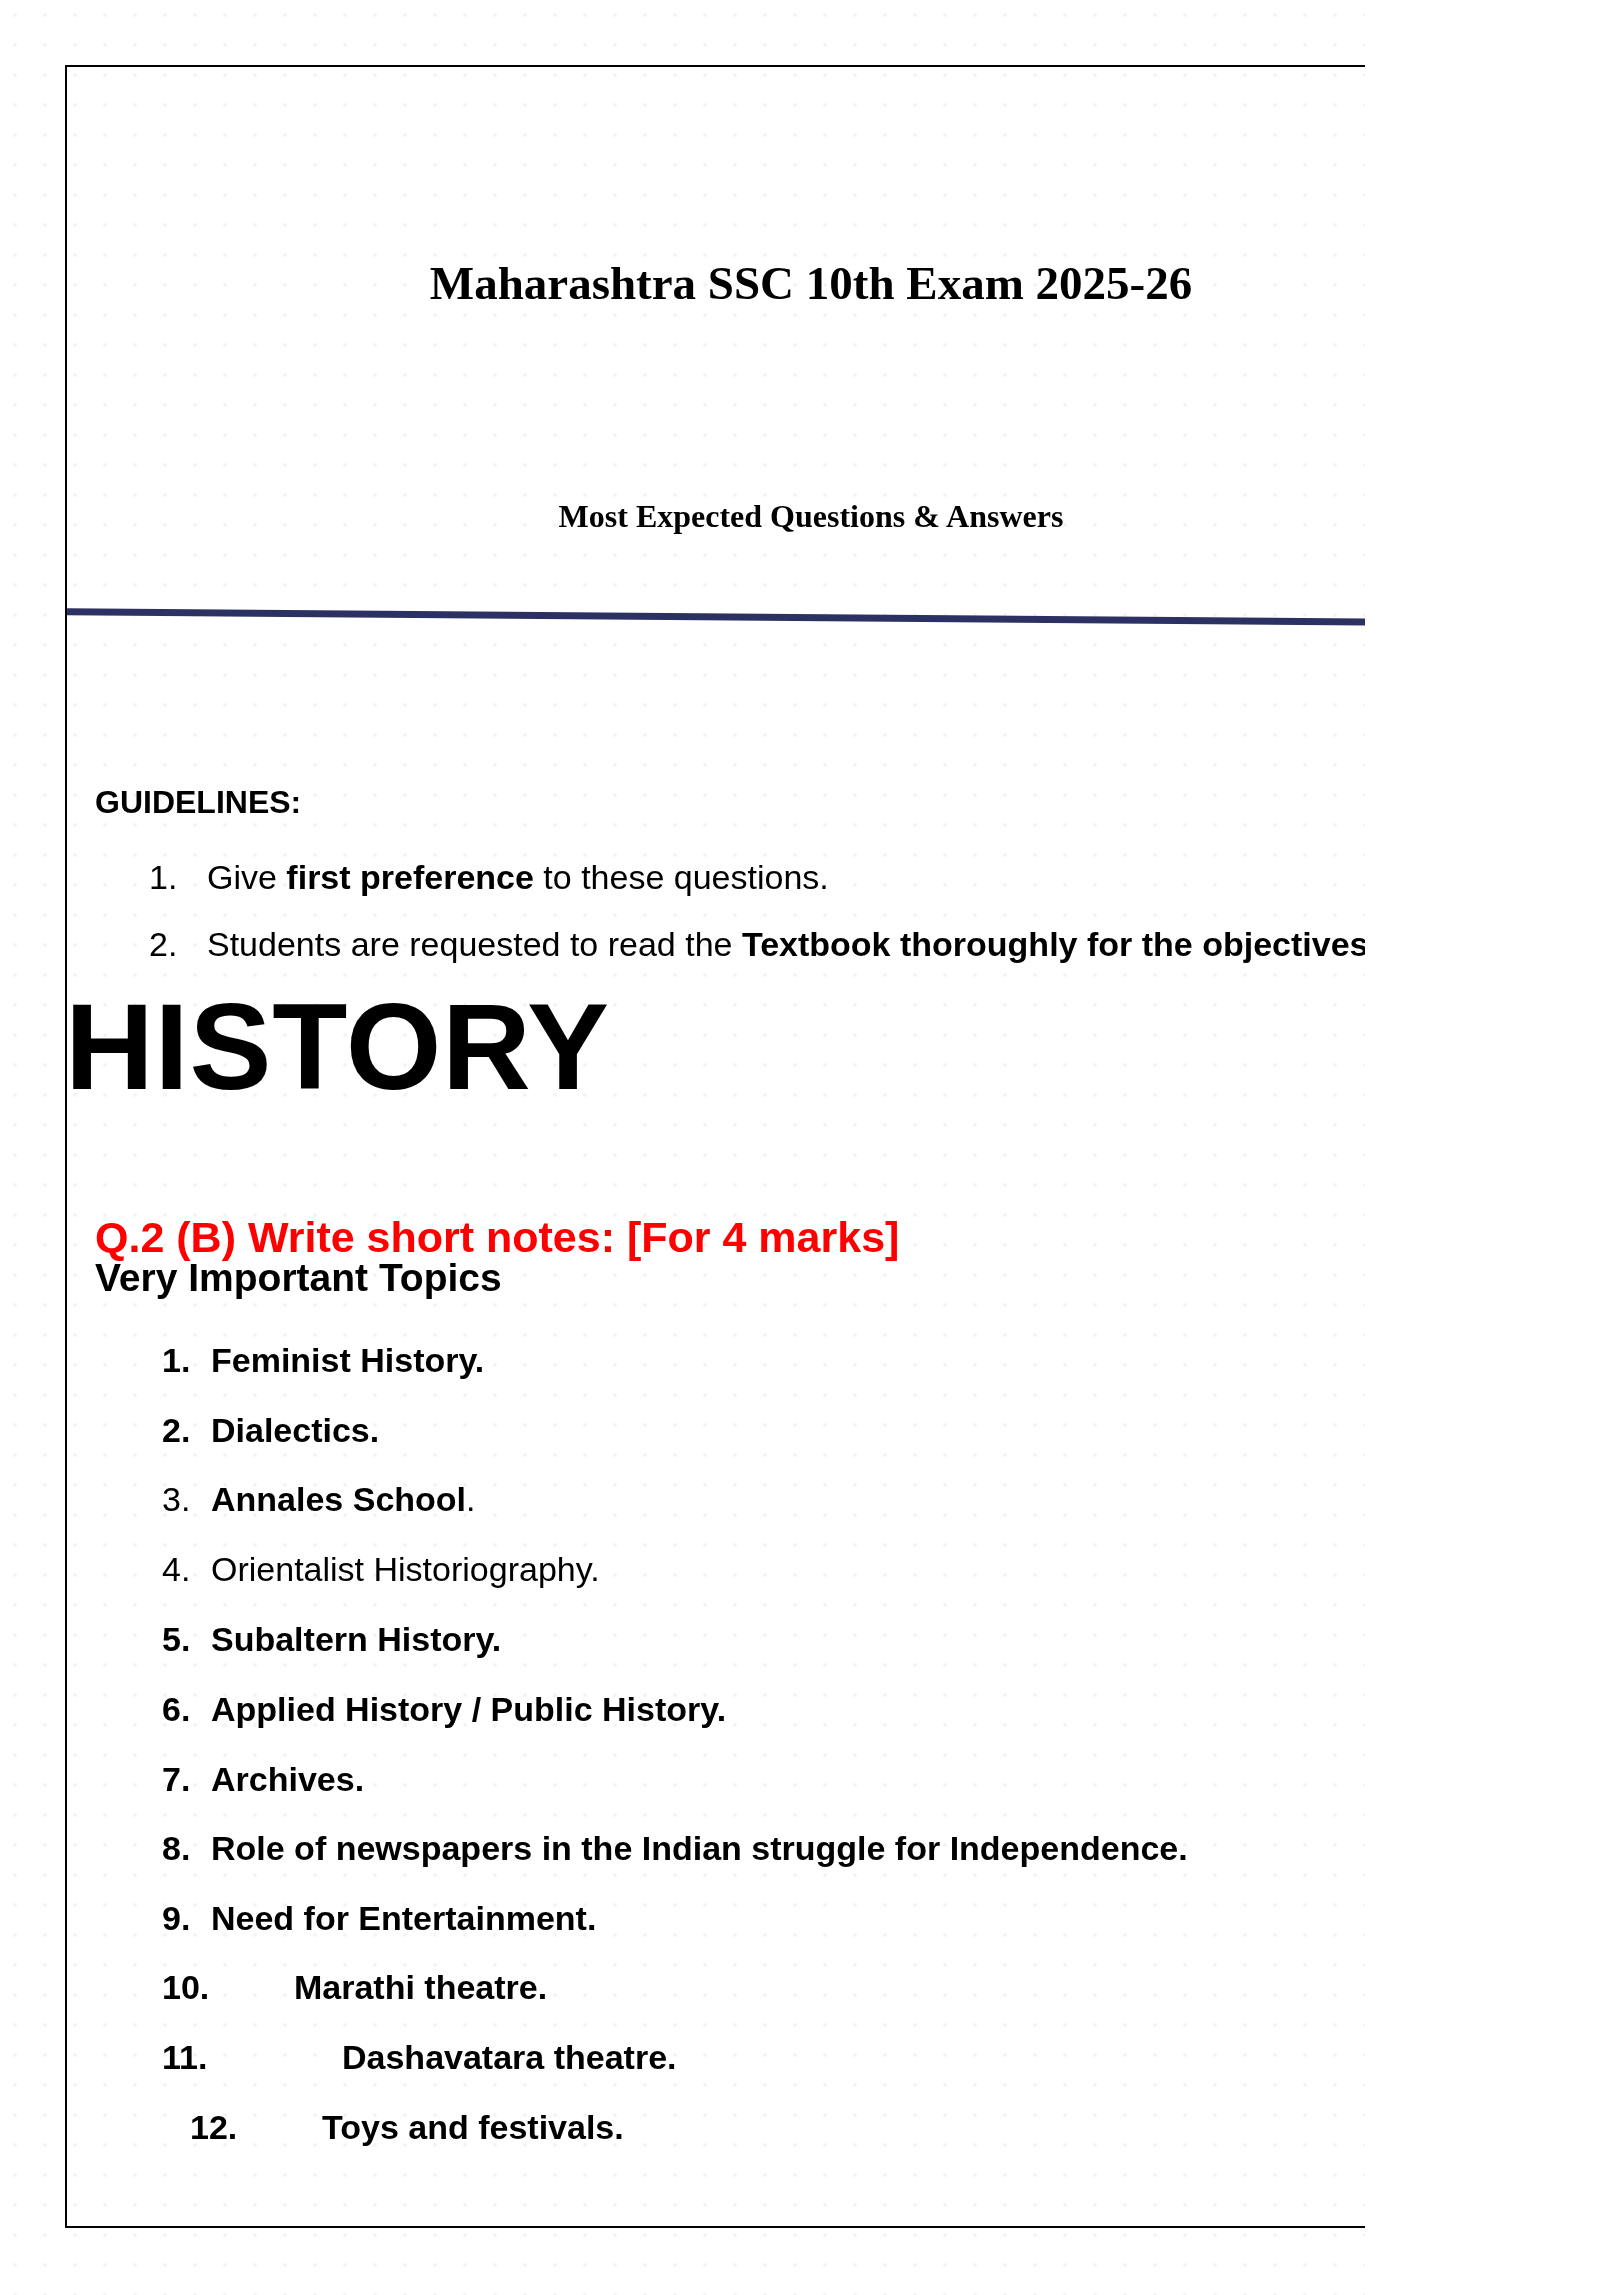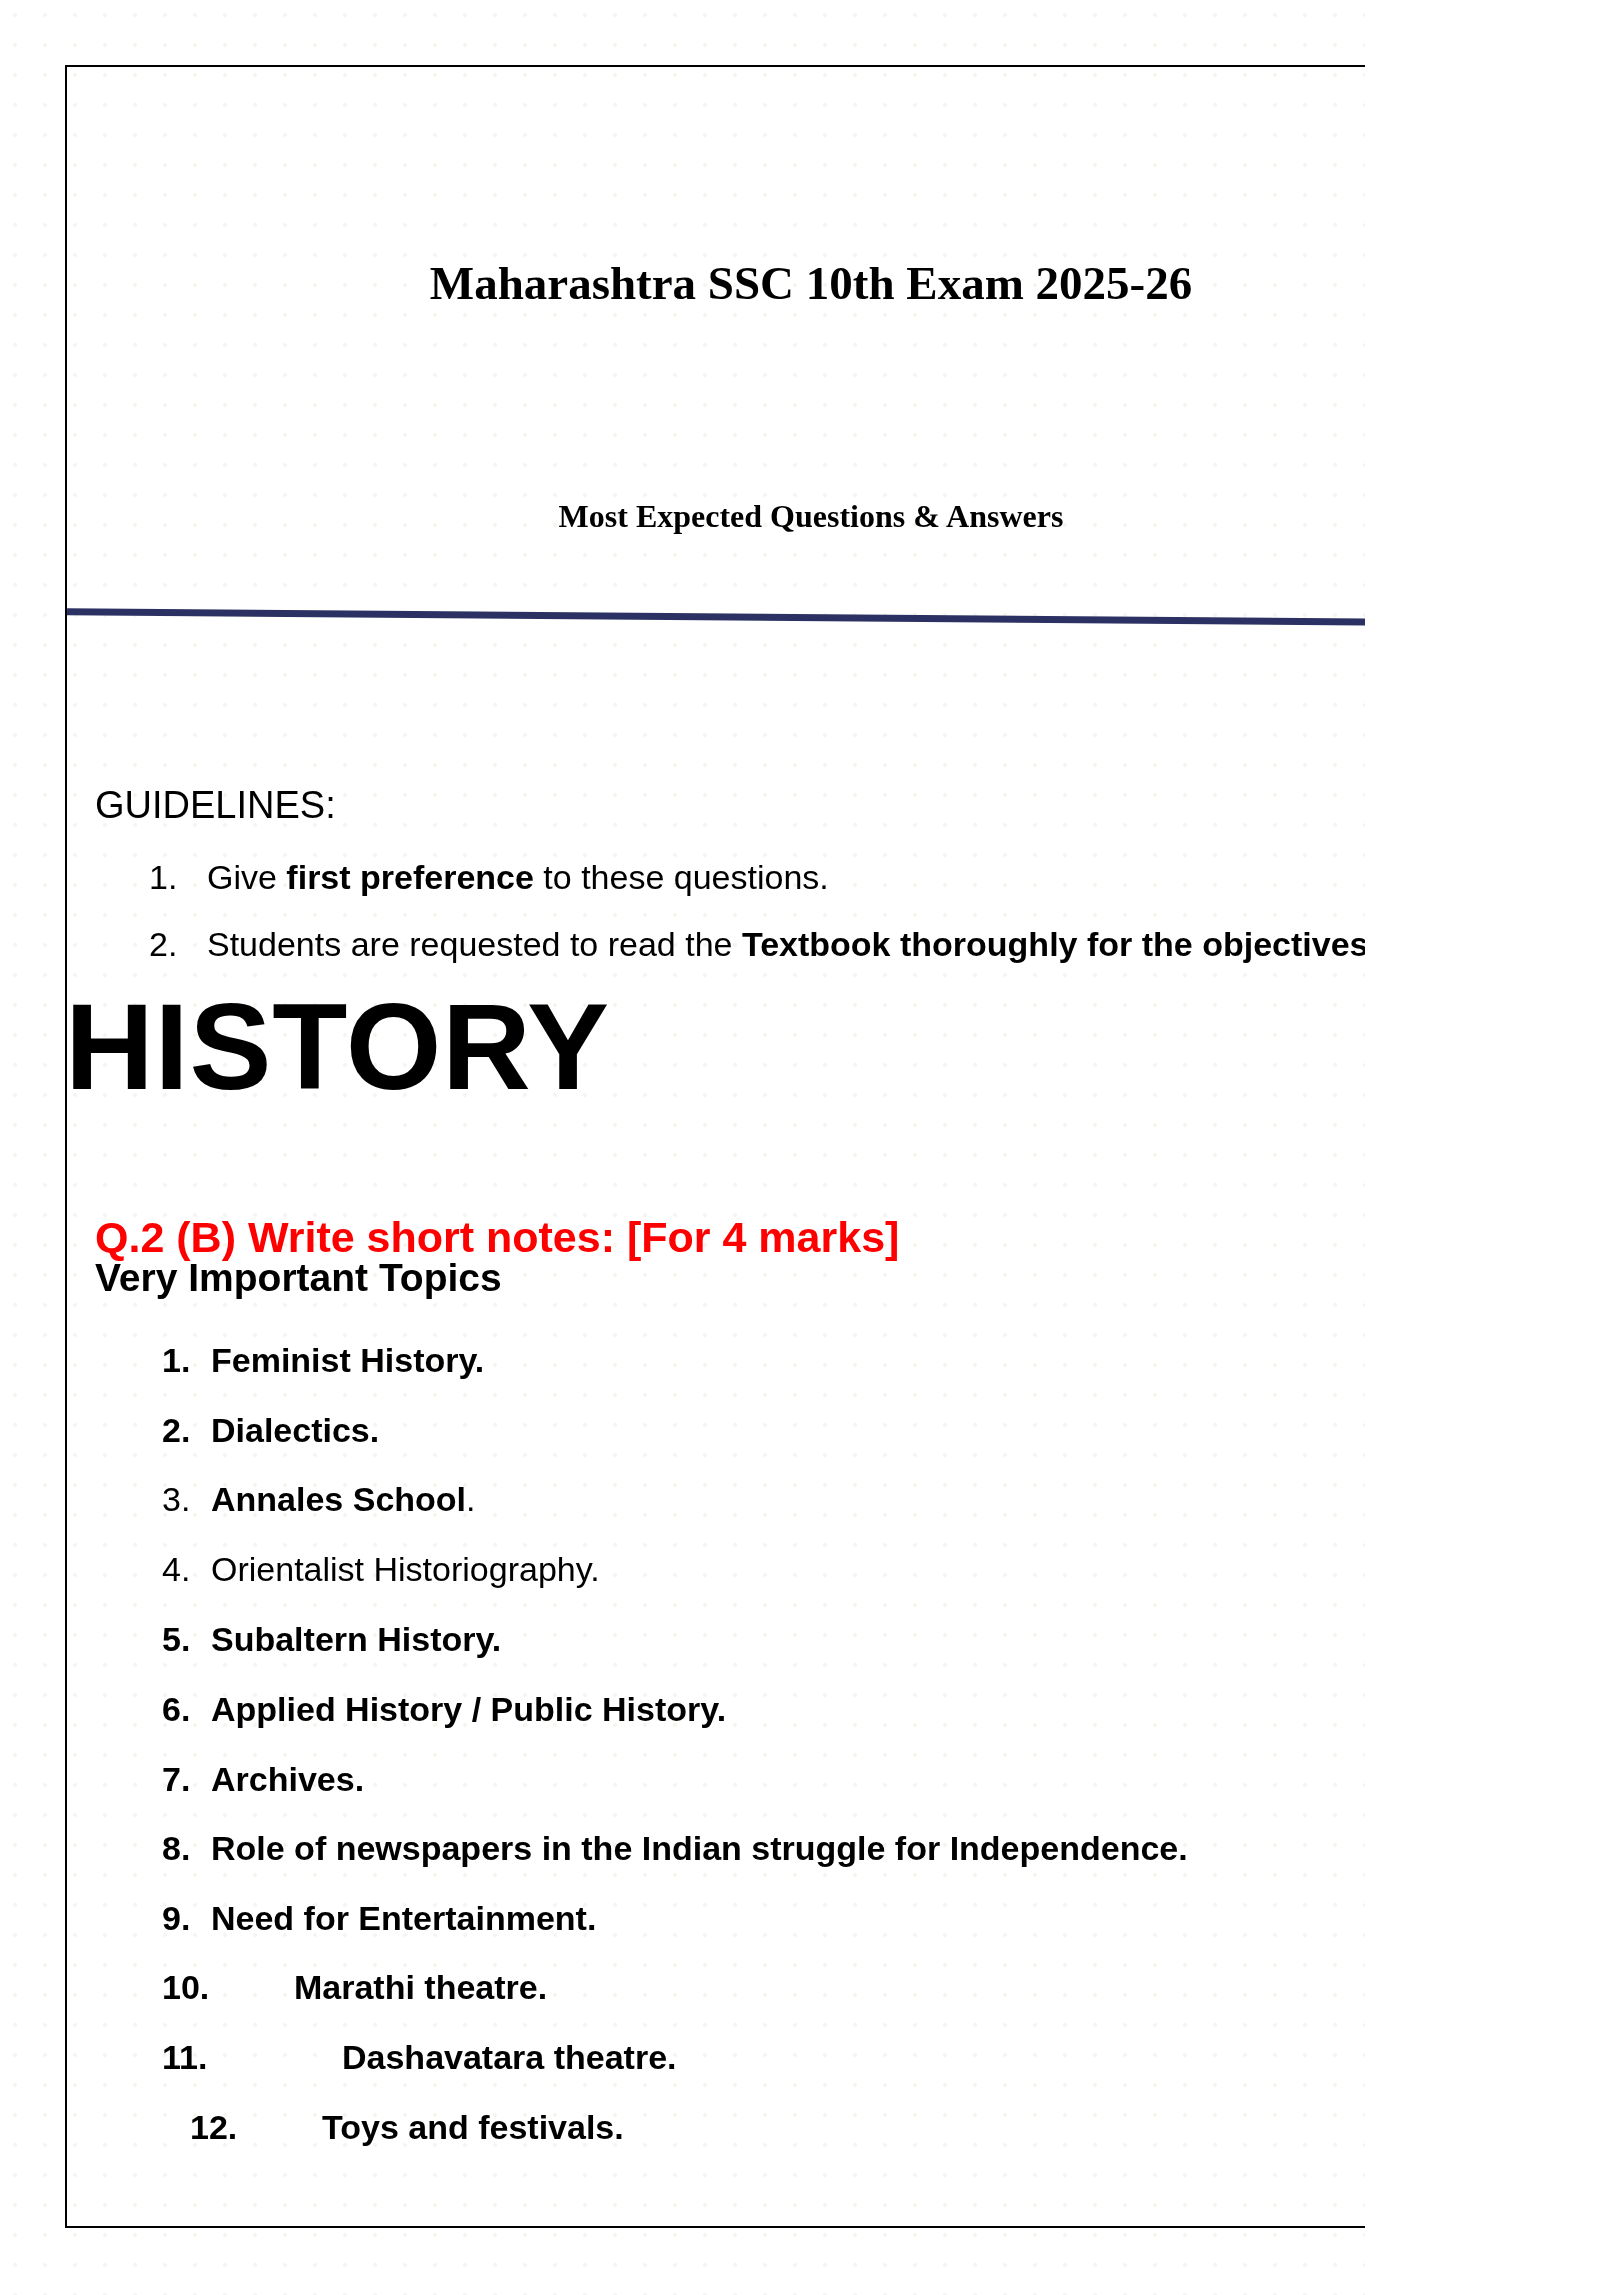--- a/index.html
+++ b/index.html
@@ -25,21 +25,21 @@
   }
   .t1{top:260px;font-size:47px;}
   .t2{top:394px;font-size:47px;}
   .t3{top:500px;font-size:32px;text-align:center;}
   .divider{
     position:absolute;left:67px;top:620px;width:1490px;height:7.2px;
     transform:rotate(0.45deg);transform-origin:100% 50%;
   }
   .gl-head{
     position:absolute;left:95px;top:785px;
-    font-size:38px;font-weight:400;line-height:1.1;white-space:nowrap;
+    font-size:32px;font-weight:700;line-height:1.1;white-space:nowrap;
   }
   .row{
     position:absolute;display:flex;align-items:flex-start;
     font-size:34px;line-height:1.12;white-space:nowrap;
   }
   .row .num{flex:none;}
   .g-row{left:149px;}
   .g-row .num{width:58px;}
   .t-row{left:162px;}
   .t-row .num{width:49px;}

